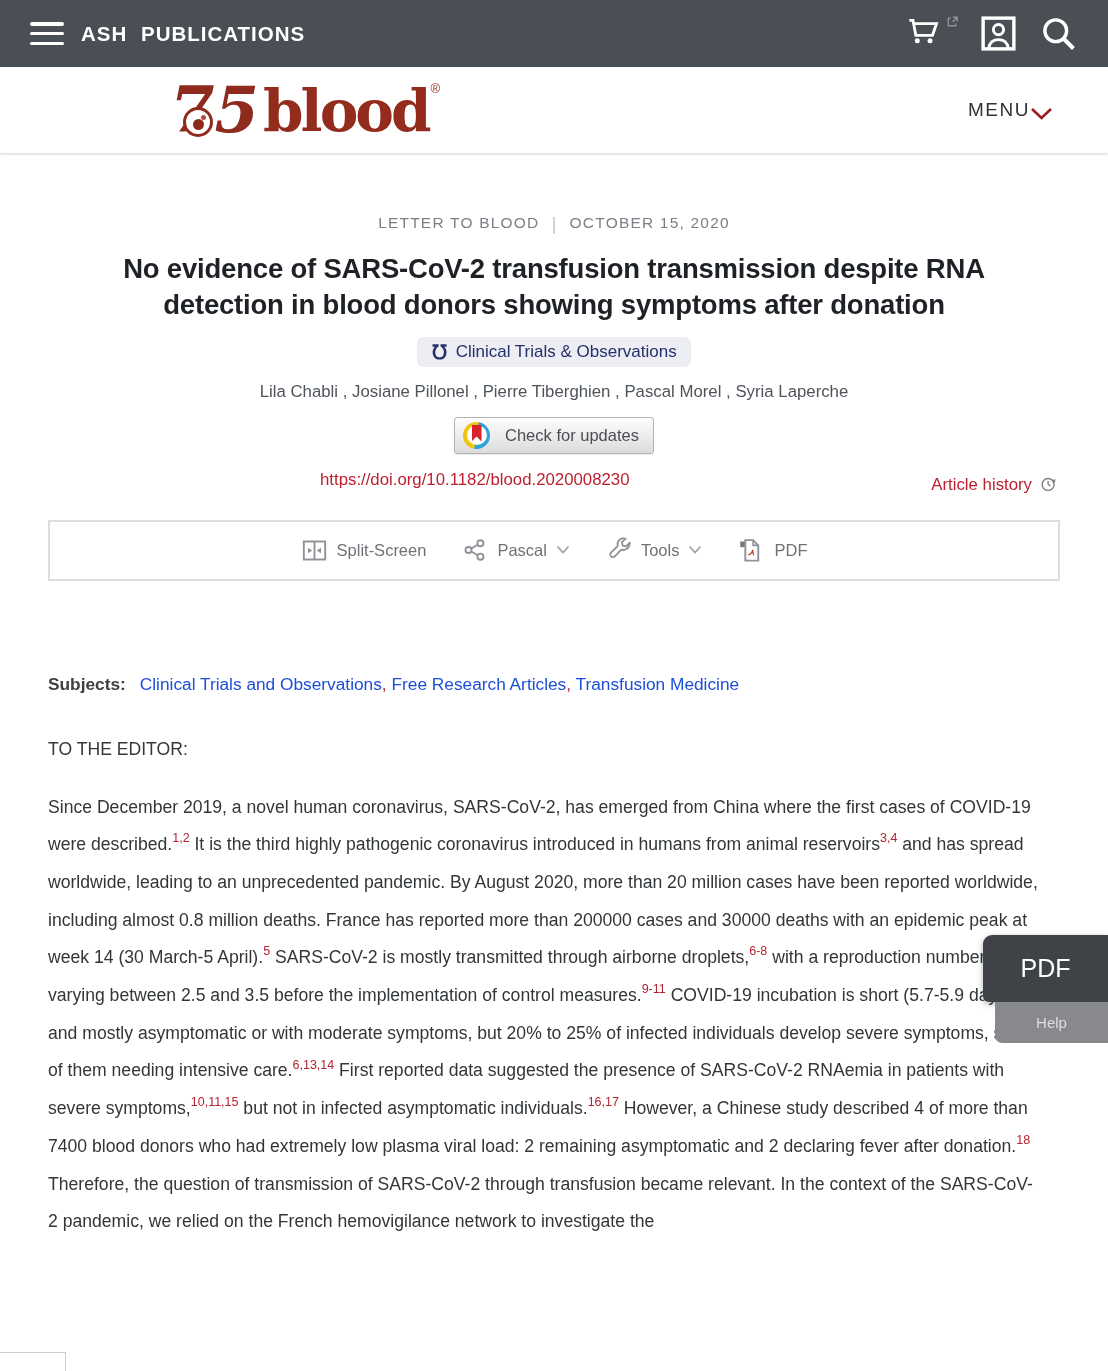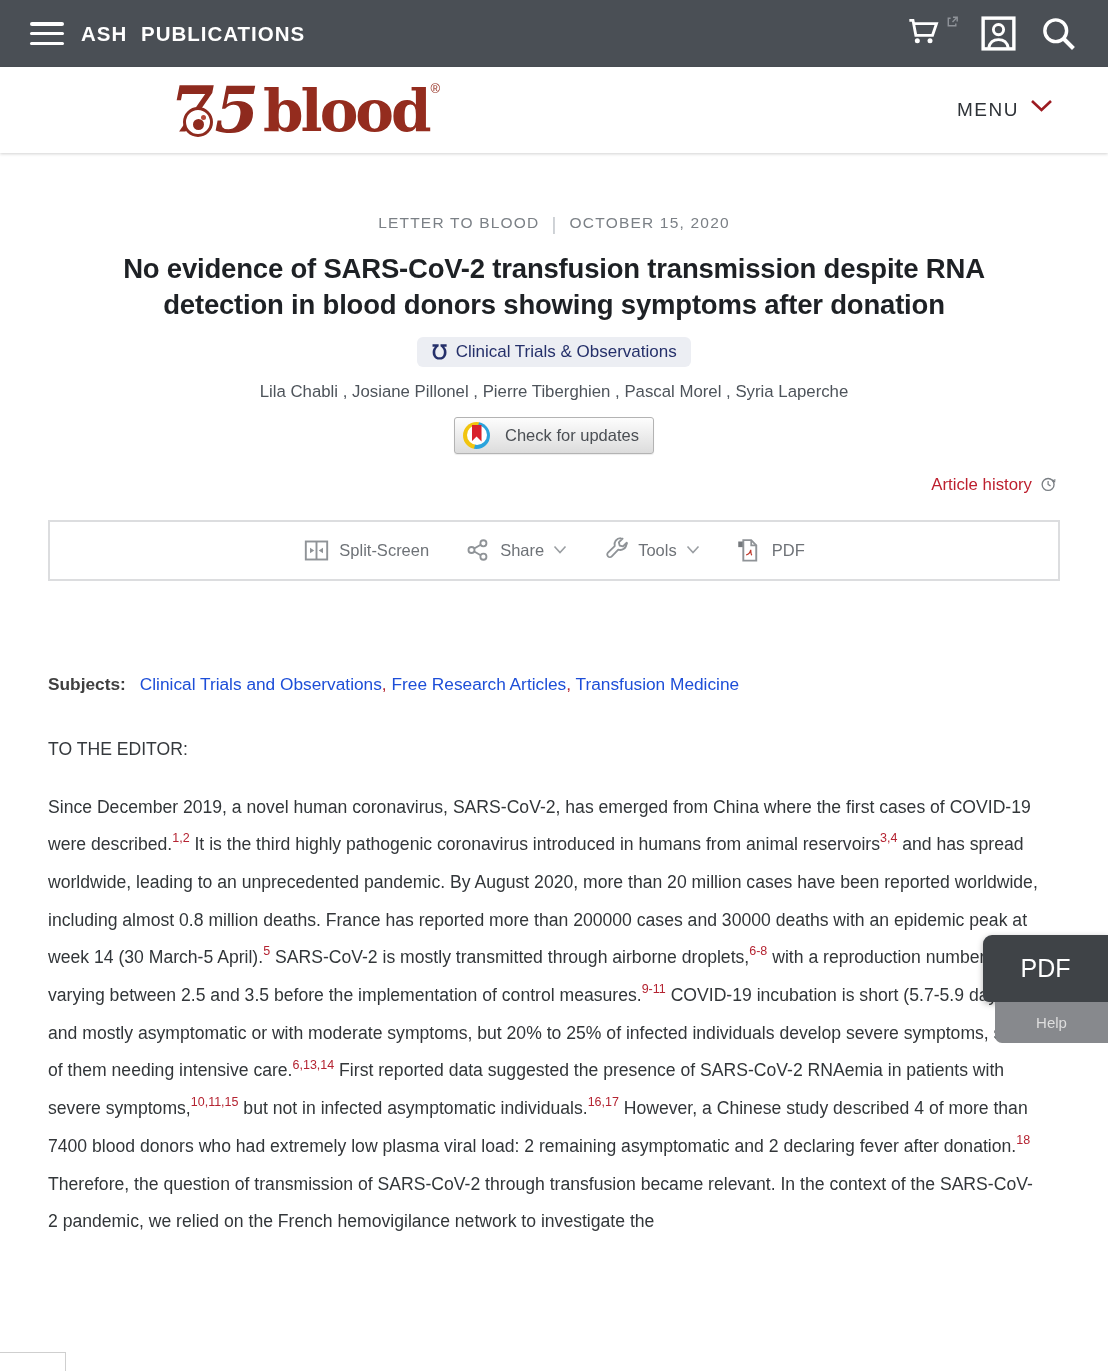--- a/index.html
+++ b/index.html
@@ -23,21 +23,21 @@
     line-height:.9; color:#8e2a1e; position:relative; }
   .logo-circle { position:absolute; left:13px; bottom:2px; width:30px; height:30px; border:3px solid #8e2a1e;
     border-radius:50%; background:#fff; }
   .logo-circle::before { content:""; position:absolute; left:7px; top:9px; width:11px; height:11px;
     background:#8e2a1e; border-radius:50%; }
   .logo-circle::after { content:""; position:absolute; right:4px; top:5px; width:5px; height:5px;
     background:#b5493a; border-radius:50%; }
   .logo-word { font-family:"DejaVu Serif", serif; font-weight:bold; font-size:58px; line-height:.95;
     color:#942c1e; letter-spacing:-3px; margin-left:4px; }
   .logo-reg { font-size:13px; color:#942c1e; margin-left:2px; align-self:flex-start; }
-  .menu-wrap { margin-left:auto; display:flex; align-items:flex-start; gap:11px; cursor:pointer; }
+  .menu-wrap { margin-left:auto; display:flex; align-items:flex-end; cursor:pointer; }
   .menu-label { font-size:19px; color:#2f3338; letter-spacing:1.5px; }
 
   
   .content { padding:0 48px; }
   .eyebrow { margin-top:60px; text-align:center; font-size:15.5px; color:#7b8086; letter-spacing:1.2px; }
   .eyebrow .divider { color:#c3c7cc; font-size:19px; margin:0 12px; vertical-align:-2px; font-weight:300; }
   .title { margin:16px auto 0; max-width:950px; text-align:center; font-size:27.5px; line-height:36px;
     font-weight:bold; color:#1e2125; letter-spacing:-.2px; }
   .badge-row { margin-top:14px; text-align:center; }
   .badge { display:inline-flex; align-items:center; gap:9px; background:#eceef3; border-radius:6px;
@@ -159,20 +159,21 @@
 
   <div class="updates-row">
     <span class="updates-btn">
       <span class="crossmark"></span>
       <span>Check for updates</span>
     </span>
   </div>
 
 
   <div class="doi-row">
+    <a class="doi-link">https://doi.org/10.1182/blood.2020008230</a>
     <span class="history">
       <span>Article history</span>
       <svg width="18" height="18" viewBox="0 0 20 20">
         <circle cx="9" cy="10.5" r="6.6" fill="none" stroke="#7a7f84" stroke-width="1.5"></circle>
         <path d="M9 6.8v3.7l2.7 1.6" fill="none" stroke="#7a7f84" stroke-width="1.4"></path>
         <path d="M13.8 5.2a7 7 0 0 1 1.7 1.9" fill="none" stroke="#7a7f84" stroke-width="1.4"></path>
         <path d="M16.6 4.6l-.3 2.9-2.7-1" fill="none" stroke="#7a7f84" stroke-width="1.2"></path>
       </svg>
     </span>
   </div>
@@ -187,21 +188,21 @@
       </svg>
       <span>Split-Screen</span>
     </span>
     <span class="tool-item">
       <svg width="26" height="26" viewBox="0 0 24 24">
         <circle cx="6" cy="12" r="2.8" fill="none" stroke="#8f9397" stroke-width="1.7"></circle>
         <circle cx="17" cy="5.8" r="2.8" fill="none" stroke="#8f9397" stroke-width="1.7"></circle>
         <circle cx="17" cy="18.2" r="2.8" fill="none" stroke="#8f9397" stroke-width="1.7"></circle>
         <path d="M8.5 10.6l6-3.4M8.5 13.4l6 3.4" stroke="#8f9397" stroke-width="1.7"></path>
       </svg>
-      <span>Share</span>
+      <span>Pascal</span>
       <svg width="14" height="10" viewBox="0 0 14 10">
         <polyline points="1.5,1.5 7,7.5 12.5,1.5" fill="none" stroke="#9a9ea2" stroke-width="1.6"></polyline>
       </svg>
     </span>
     <span class="tool-item">
       <svg width="26" height="26" viewBox="0 0 24 24">
         <path d="M21.6 6.2a5.7 5.7 0 0 1-7.5 5.5l-6 6.2a2.4 2.4 0 1 1-3.5-3.4l6.2-6.1a5.7 5.7 0 0 1 5.6-7.3c.6 0 1.2.1 1.7.3l-3.5 3.5.8 3 3 .8 3.5-3.5c.1.3.2.6.2 1z" fill="none" stroke="#8f9397" stroke-width="1.7" stroke-linejoin="round"></path>
       </svg>
       <span>Tools</span>
       <svg width="14" height="10" viewBox="0 0 14 10">

